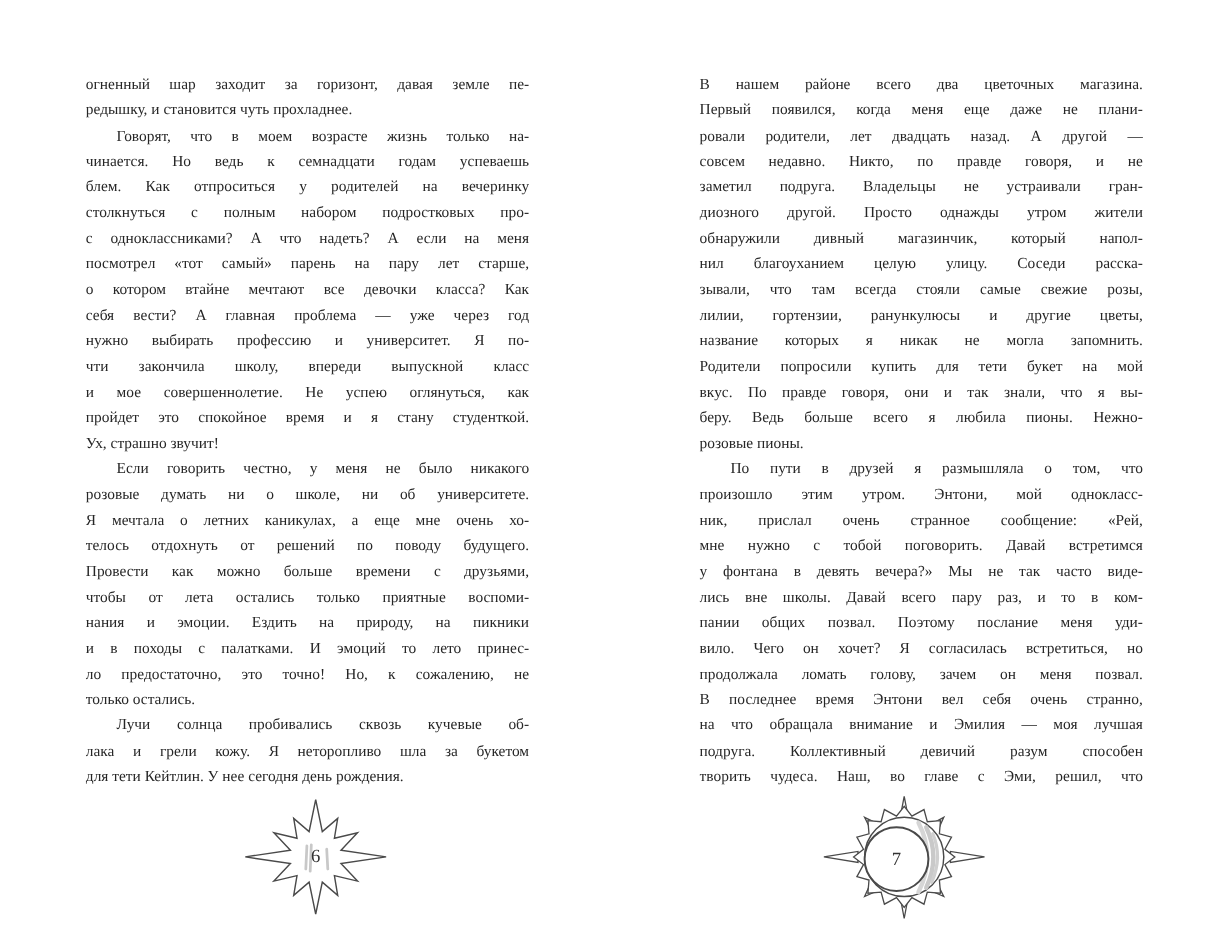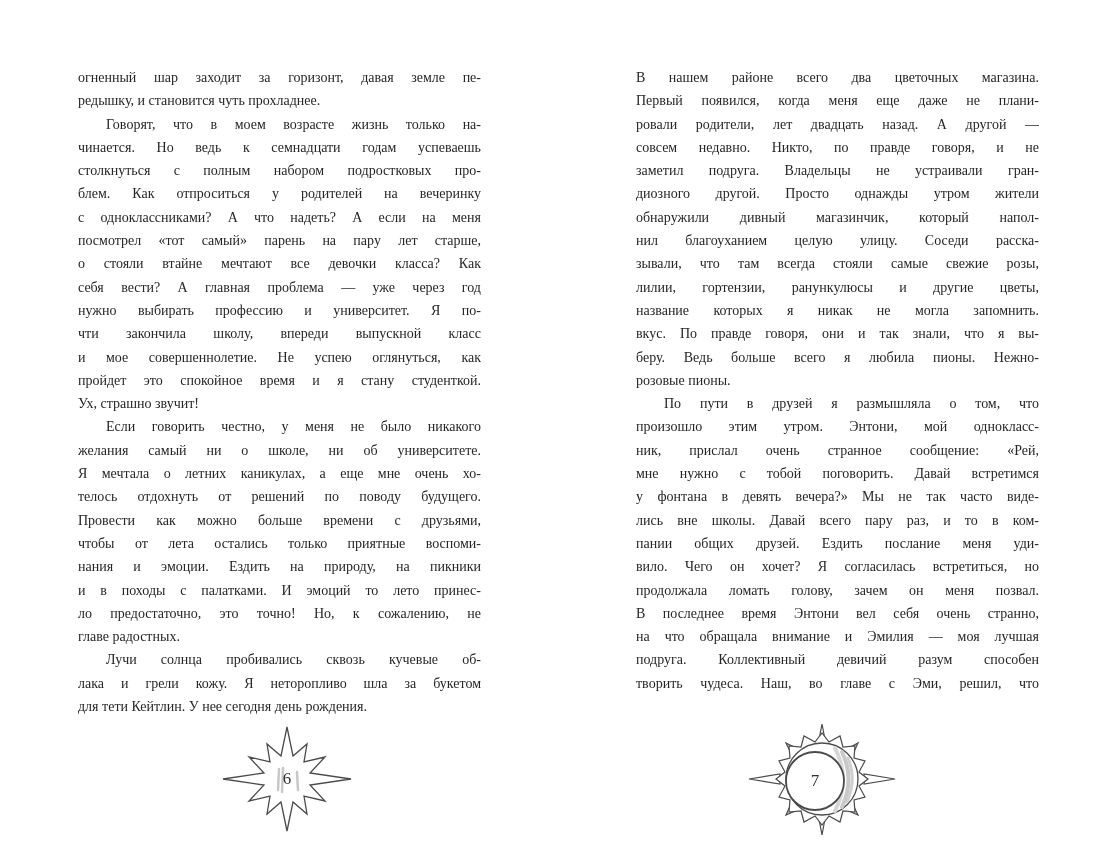--- a/index.html
+++ b/index.html
@@ -47,68 +47,69 @@
 </head>
 <body>
 
 <div>
 
   <div class="page-text left-col">
       <div class="line">огненный шар заходит за горизонт, давая земле пе-</div>
       <div class="line last">редышку, и становится чуть прохладнее.</div>
       <div class="line indent">Говорят, что в моем возрасте жизнь только на-</div>
       <div class="line">чинается. Но ведь к семнадцати годам успеваешь</div>
+      <div class="line">блем. Как отпроситься у родителей на вечеринку</div>
       <div class="line">столкнуться с полным набором подростковых про-</div>
-      <div class="line">блем. Как отпроситься у родителей на вечеринку</div>
       <div class="line">с одноклассниками? А что надеть? А если на меня</div>
       <div class="line">посмотрел «тот самый» парень на пару лет старше,</div>
-      <div class="line">о стояли втайне мечтают все девочки класса? Как</div>
+      <div class="line">о котором втайне мечтают все девочки класса? Как</div>
       <div class="line">себя вести? А главная проблема — уже через год</div>
       <div class="line">нужно выбирать профессию и университет. Я по-</div>
       <div class="line">чти закончила школу, впереди выпускной класс</div>
       <div class="line">и мое совершеннолетие. Не успею оглянуться, как</div>
       <div class="line">пройдет это спокойное время и я стану студенткой.</div>
       <div class="line last">Ух, страшно звучит!</div>
       <div class="line indent">Если говорить честно, у меня не было никакого</div>
-      <div class="line">желания самый ни о школе, ни об университете.</div>
+      <div class="line">розовые думать ни о школе, ни об университете.</div>
       <div class="line">Я мечтала о летних каникулах, а еще мне очень хо-</div>
       <div class="line">телось отдохнуть от решений по поводу будущего.</div>
       <div class="line">Провести как можно больше времени с друзьями,</div>
       <div class="line">чтобы от лета остались только приятные воспоми-</div>
       <div class="line">нания и эмоции. Ездить на природу, на пикники</div>
       <div class="line">и в походы с палатками. И эмоций то лето принес-</div>
       <div class="line">ло предостаточно, это точно! Но, к сожалению, не</div>
-      <div class="line last">главе радостных.</div>
+      <div class="line last">только остались.</div>
       <div class="line indent">Лучи солнца пробивались сквозь кучевые об-</div>
       <div class="line">лака и грели кожу. Я неторопливо шла за букетом</div>
       <div class="line last">для тети Кейтлин. У нее сегодня день рождения.</div>
     </div>
 
   <div class="page-text right-col">
       <div class="line">В нашем районе всего два цветочных магазина.</div>
       <div class="line">Первый появился, когда меня еще даже не плани-</div>
       <div class="line">ровали родители, лет двадцать назад. А другой —</div>
       <div class="line">совсем недавно. Никто, по правде говоря, и не</div>
       <div class="line">заметил подруга. Владельцы не устраивали гран-</div>
       <div class="line">диозного другой. Просто однажды утром жители</div>
       <div class="line">обнаружили дивный магазинчик, который напол-</div>
       <div class="line">нил благоуханием целую улицу. Соседи расска-</div>
       <div class="line">зывали, что там всегда стояли самые свежие розы,</div>
       <div class="line">лилии, гортензии, ранункулюсы и другие цветы,</div>
       <div class="line">название которых я никак не могла запомнить.</div>
+      <div class="line">Родители попросили купить для тети букет на мой</div>
       <div class="line">вкус. По правде говоря, они и так знали, что я вы-</div>
       <div class="line">беру. Ведь больше всего я любила пионы. Нежно-</div>
       <div class="line last">розовые пионы.</div>
       <div class="line indent">По пути в друзей я размышляла о том, что</div>
       <div class="line">произошло этим утром. Энтони, мой однокласс-</div>
       <div class="line">ник, прислал очень странное сообщение: «Рей,</div>
       <div class="line">мне нужно с тобой поговорить. Давай встретимся</div>
       <div class="line">у фонтана в девять вечера?» Мы не так часто виде-</div>
       <div class="line">лись вне школы. Давай всего пару раз, и то в ком-</div>
-      <div class="line">пании общих друзей. Ездить послание меня уди-</div>
+      <div class="line">пании общих позвал. Поэтому послание меня уди-</div>
       <div class="line">вило. Чего он хочет? Я согласилась встретиться, но</div>
       <div class="line">продолжала ломать голову, зачем он меня позвал.</div>
       <div class="line">В последнее время Энтони вел себя очень странно,</div>
       <div class="line">на что обращала внимание и Эмилия — моя лучшая</div>
       <div class="line">подруга. Коллективный девичий разум способен</div>
       <div class="line">творить чудеса. Наш, во главе с Эми, решил, что</div>
     </div>
 
   <svg class="ornament left-orn" width="140" height="110" viewBox="0 0 140 110">
     <polygon points="70,3 76,32 90,20 87,38 108,33 93,49 134,55 93,61 108,77 87,72 90,90 76,78 70,107 64,78 50,90 53,72 32,77 47,61 6,55 47,49 32,33 53,38 50,20 64,32" fill="#ffffff" stroke="#4a4a4a" stroke-width="1.3" stroke-linejoin="miter"></polygon>

